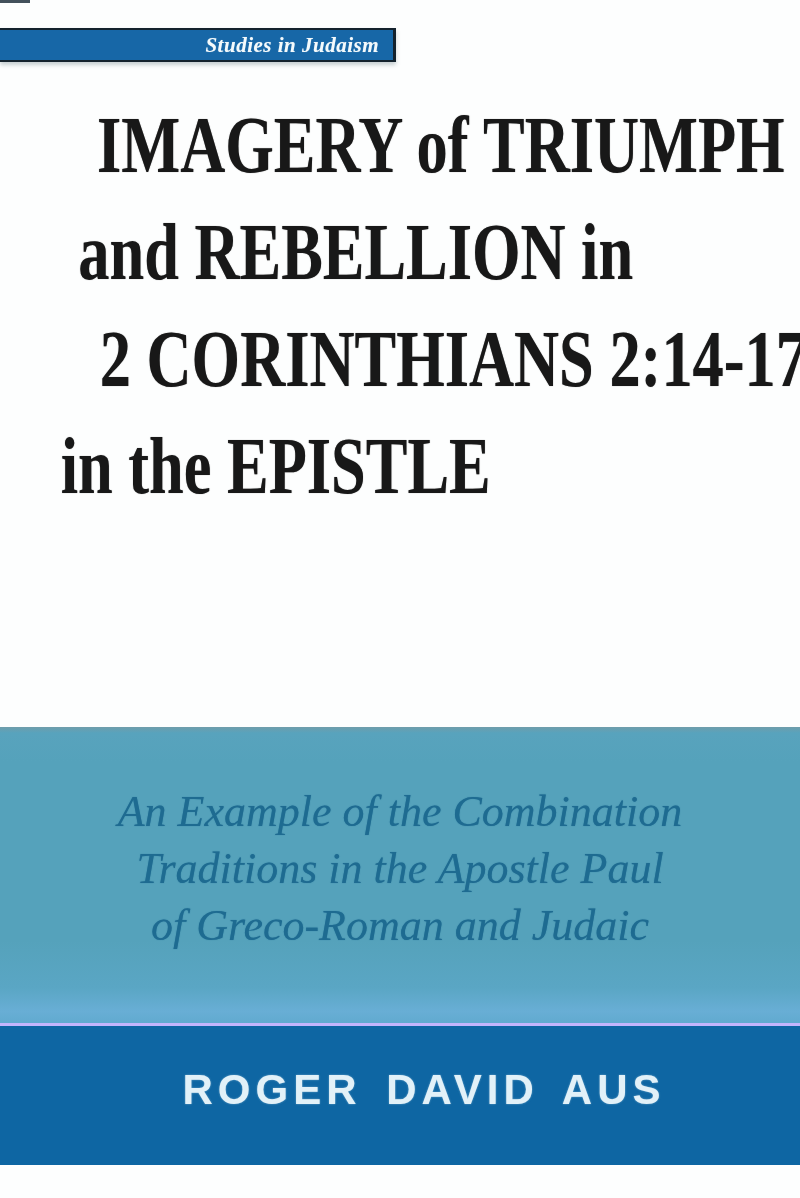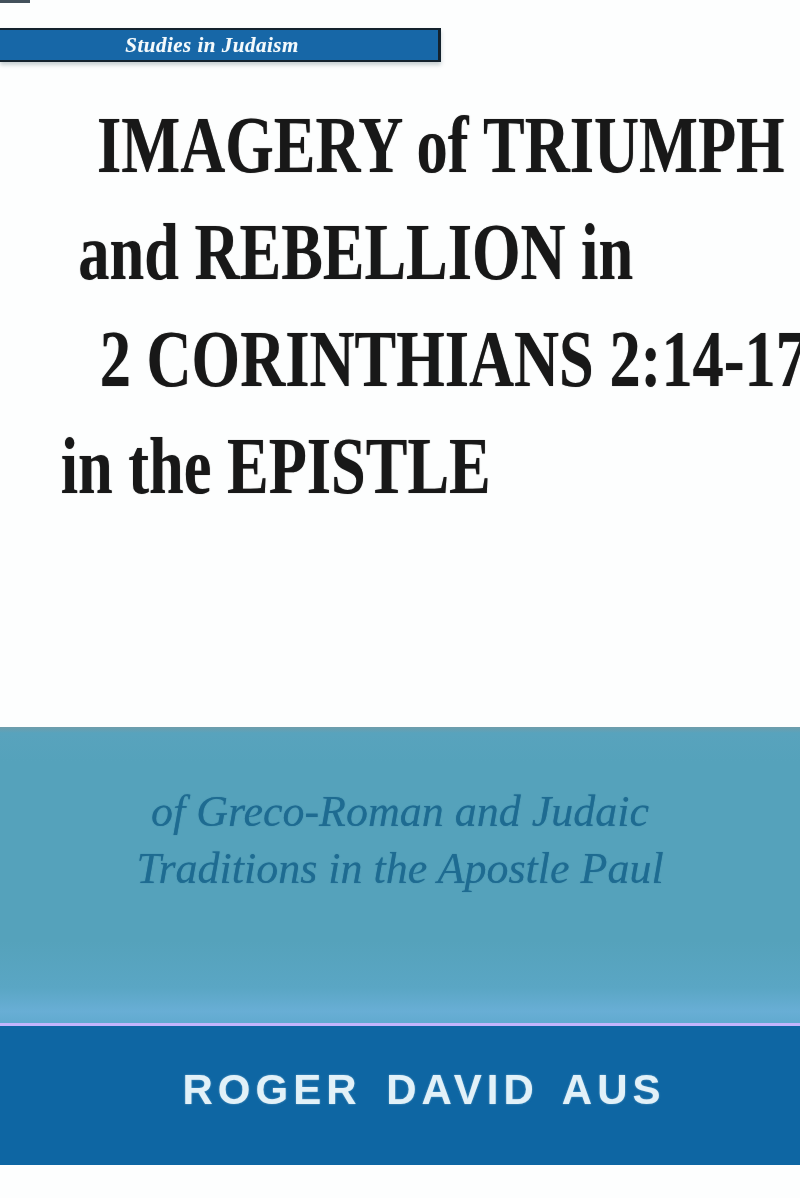--- a/index.html
+++ b/index.html
@@ -10,27 +10,27 @@
     overflow:hidden;
     font-family:"Liberation Serif",serif;
   }
   
   .edge-artifact{
     position:absolute;left:0;top:0;width:30px;height:3px;
     background:#223240;opacity:.85;
   }
   
   .series-banner{
-    position:absolute;left:0;top:28px;width:441px;height:34px;
+    position:absolute;left:0;top:28px;width:396px;height:34px;
     box-sizing:border-box;
     background:var(--banner_blue);
     border-top:2px solid var(--banner_border);
     border-bottom:2px solid var(--banner_border);
     border-right:3px solid var(--banner_border);
-    display:flex;align-items:center;justify-content:center;
+    display:flex;align-items:center;justify-content:flex-end;
     box-shadow:0 3px 4px rgba(100,120,130,.35);
   }
   .series-banner .label{
     color:var(--banner_text);
     font-style:italic;font-weight:bold;
     font-size:21px;letter-spacing:.5px;
     padding-right:14px;
     text-shadow:0 0 1px rgba(255,255,255,.4);
   }
   
@@ -108,22 +108,23 @@
     <div class="title-line">
       <span class="t">2 CORINTHIANS 2:14-17</span>
     </div>
     <div class="title-line">
       <span class="t">in the EPISTLE</span>
     </div>
   </div>
 
   <div class="subtitle-band">
     <div class="subtitle-block">
+      <div class="subtitle-line">An Example of the Combination</div>
+      <div class="subtitle-line">Traditions in the Apostle Paul</div>
       <div class="subtitle-line">of Greco-Roman and Judaic</div>
-      <div class="subtitle-line">Traditions in the Apostle Paul</div>
     </div>
   </div>
 
   <div class="author-band">
     <div class="author-name">ROGER DAVID AUS</div>
   </div>
 
 </div>
 
 </body></html>

